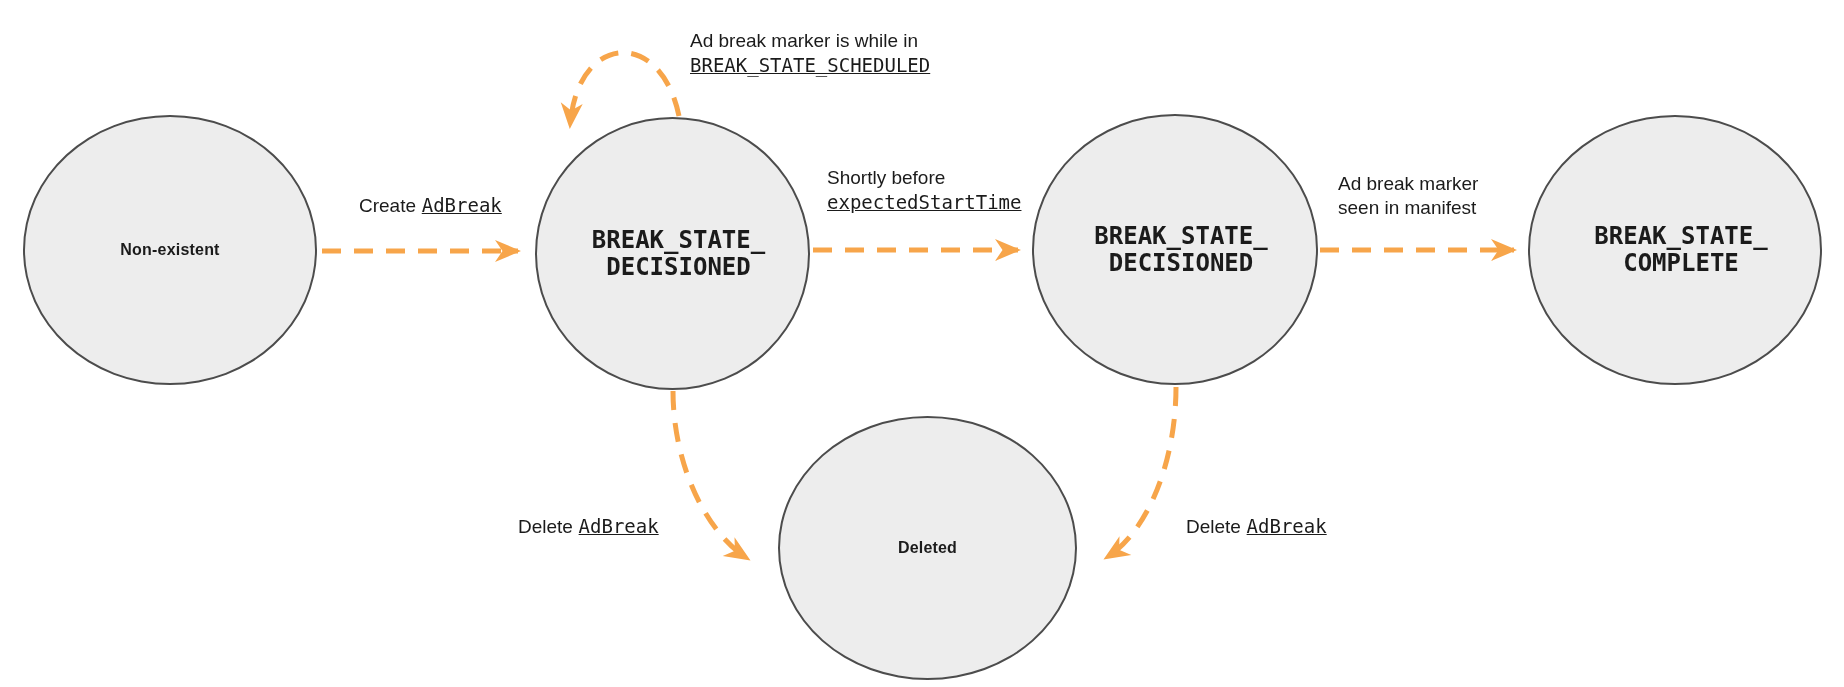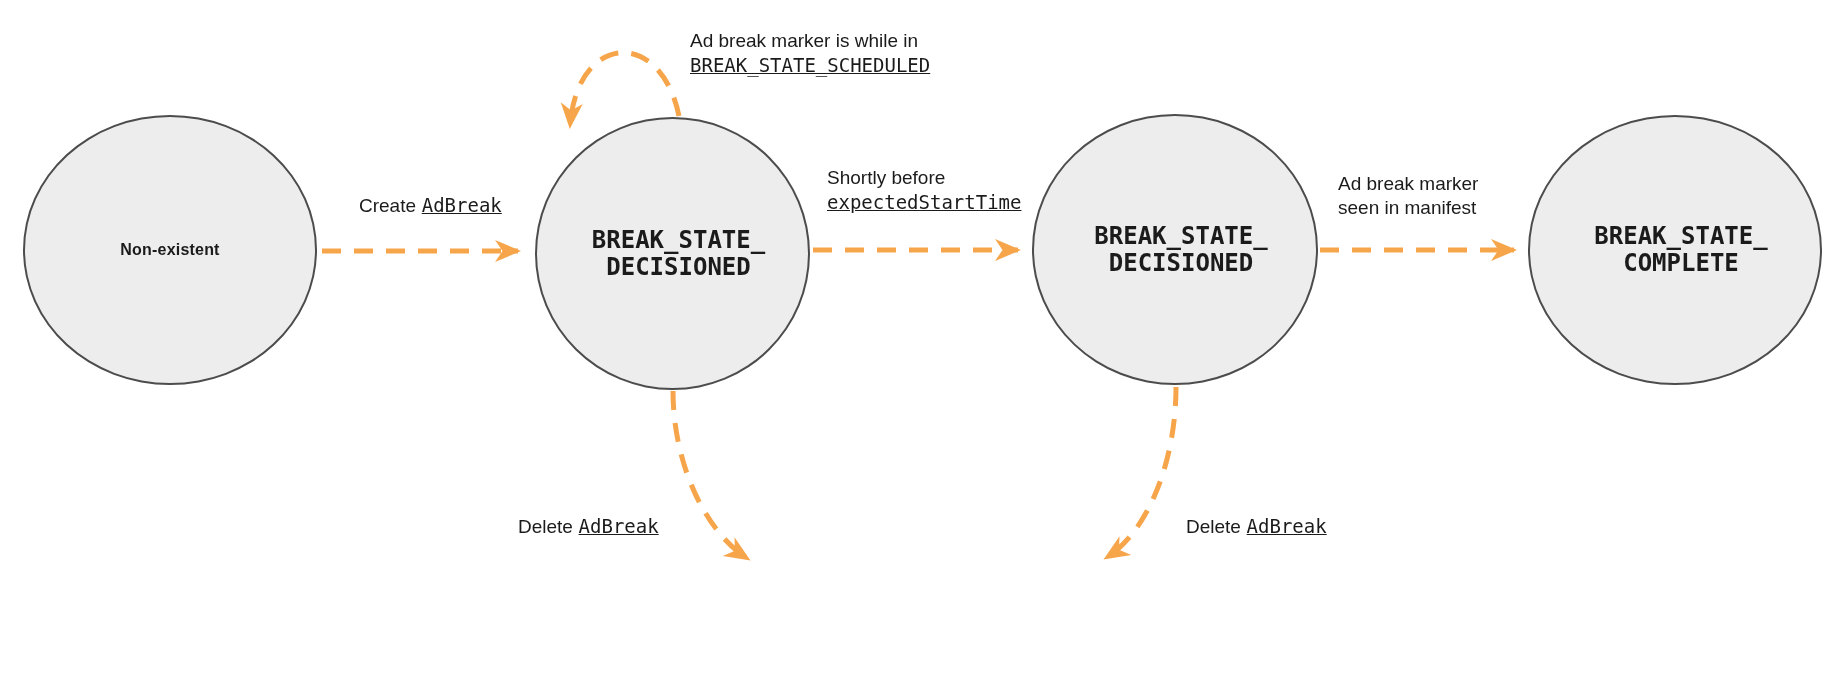--- a/index.html
+++ b/index.html
@@ -82,20 +82,23 @@
   <div class="state" style="left:1032px; top:114px; width:286px; height:271px;">
     <span class="state-name-mono">BREAK_STATE_</span>
     <span class="state-name-mono">DECISIONED</span>
   </div>
 
   <div class="state" style="left:1528px; top:115px; width:294px; height:270px;">
     <span class="state-name-mono">BREAK_STATE_</span>
     <span class="state-name-mono">COMPLETE</span>
   </div>
 
+  <div class="state" style="left:778px; top:416px; width:299px; height:264px;">
+    <span class="state-name-sans">Deleted</span>
+  </div>
 
   <div class="edge-label pair" style="left:359px; top:193px;">
     <span class="lbl-text">Create</span><span class="code">AdBreak</span>
   </div>
 
   <div class="edge-label" style="left:690px; top:29px;">
     <div>Ad break marker is while in</div>
     <div class="code">BREAK_STATE_SCHEDULED</div>
   </div>
 

